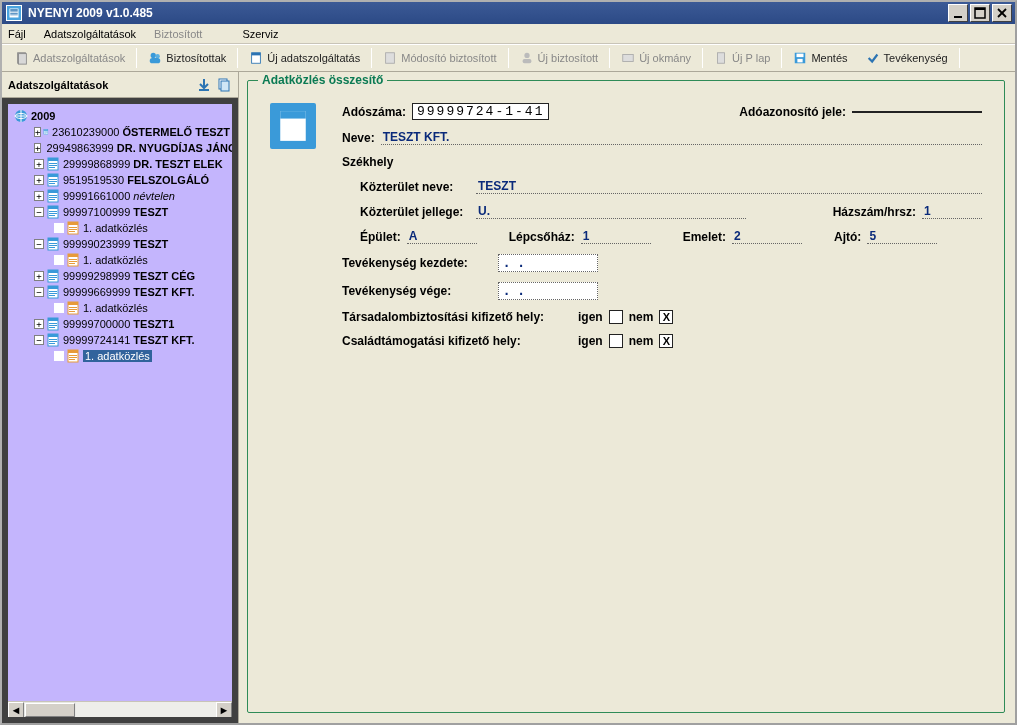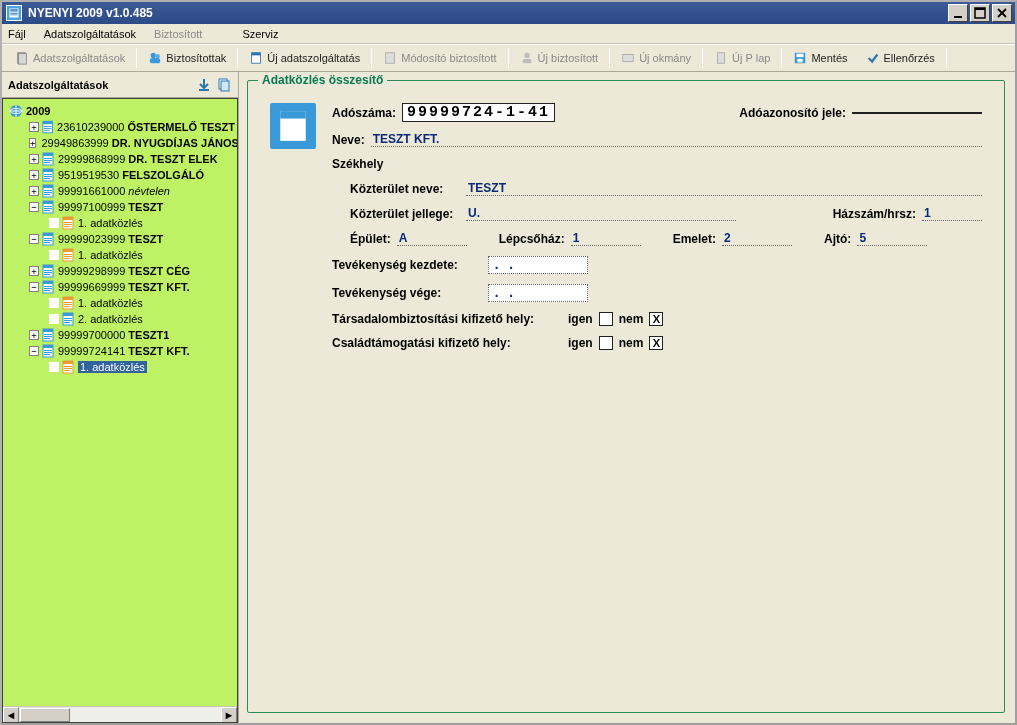--- a/index.html
+++ b/index.html
@@ -92,21 +92,21 @@
   }
   .sidebar-head {
     height:26px; display:flex; align-items:center;
     padding:0 6px;
     font-weight:bold;
     border-bottom:1px solid #aca899;
   }
   .sidebar-head-spacer{flex:1;}
   .sidebar-head svg{width:16px;height:16px;margin-left:4px;}
   .tree-wrap {
-    flex:1; background:#bef264; border:1px solid #404040;
+    flex:1; background:#c4b5fd; border:6px solid #404040;
     margin:0 0 0 0;
     overflow:hidden;
     position:relative;
   }
   .tree {
     padding:4px 2px;
     line-height:16px;
   }
   .tree-row {
     display:flex; align-items:center;
@@ -154,21 +154,21 @@
   }
   .legend {
     position:absolute; top:-8px; left:10px;
     background:#ece9d8;
     padding:0 4px;
     color:#0a7a53;
     font-weight:bold;
     font-size:12px;
   }
   .form {
-    display:flex; gap:16px;
+    display:flex; gap:26px;
     font-size:12px;
   }
   .form-icon {
     width:46px;height:46px;background:#3a9ad9;
     display:flex;align-items:center;justify-content:center;
     border-radius:2px;
   }
   .form-icon svg{width:34px;height:34px;}
   .rows { flex:1; }
   .line { display:flex; align-items:center; margin-bottom:10px; gap:6px; flex-wrap:nowrap;}
@@ -177,26 +177,26 @@
     border:1px dotted #666;
     background:#fff;
     padding:1px 4px;
     color:#0a2a7a;
     font-weight:bold;
     display:inline-block;
     min-height:16px;
   }
   .valboxbig{
     font-family: "Courier New", monospace;
-    font-size:15px;
+    font-size:13px;
     letter-spacing:2px;
     border:1px solid #222;
     background:#fff;
     padding:0 4px;
-    font-weight:bold;
+    font-weight:normal;
   }
   .dotted{
     border:none; border-bottom:1px dotted #666;
     color:#0a2a7a; font-weight:bold;
     padding:0 2px;
     min-width:20px;
   }
   .small-code{
     border:1px solid #222; background:#fff;
     font-family:"Courier New",monospace;
@@ -313,21 +313,21 @@
           <rect x="2" y="2" width="12" height="12" fill="#3a9ad9"></rect>
           <rect x="4" y="3" width="8" height="4" fill="#fff"></rect>
           <rect x="5" y="9" width="6" height="4" fill="#fff"></rect>
         </svg>
       <span>Mentés</span>
     </span>
     <span class="tbtn">
       <svg viewBox="0 0 16 16">
           <polyline points="3,8 7,12 13,4" fill="none" stroke="#2c74b3" stroke-width="2.5"></polyline>
         </svg>
-      <span>Ellenőrzés</span>
+      <span>Tevékenység</span>
     </span>
     <div class="tsep"></div>
   </div>
 
   <div class="main">
 
     <div class="sidebar">
       <div class="sidebar-head">
         <span>Adatszolgáltatások</span>
         <span class="sidebar-head-spacer"></span>
@@ -476,31 +476,20 @@
               <span class="exp empty"></span>
               <svg class="ic-doc" viewBox="0 0 14 14">
                 <rect x="2" y="1" width="10" height="12" fill="#fff" stroke="#e79b3a"></rect>
                 <rect x="2" y="1" width="10" height="3" fill="#e79b3a"></rect>
                 <rect x="3" y="6" width="8" height="1" fill="#e79b3a"></rect>
                 <rect x="3" y="8" width="8" height="1" fill="#e79b3a"></rect>
                 <rect x="3" y="10" width="6" height="1" fill="#e79b3a"></rect>
               </svg>
               <span>1. adatközlés</span>
             </div>
-            <div class="tree-row depth3">
-              <span class="exp empty"></span>
-              <svg class="ic-doc" viewBox="0 0 14 14">
-                <rect x="2" y="1" width="10" height="12" fill="#fff" stroke="#3a9ad9"></rect>
-                <rect x="2" y="1" width="10" height="3" fill="#3a9ad9"></rect>
-                <rect x="3" y="6" width="8" height="1" fill="#3a9ad9"></rect>
-                <rect x="3" y="8" width="8" height="1" fill="#3a9ad9"></rect>
-                <rect x="3" y="10" width="6" height="1" fill="#3a9ad9"></rect>
-              </svg>
-              <span>2. adatközlés</span>
-            </div>
             <div class="tree-row depth2">
               <span class="exp">+</span>
               <svg class="ic-doc" viewBox="0 0 14 14">
                 <rect x="2" y="1" width="10" height="12" fill="#fff" stroke="#3a9ad9"></rect>
                 <rect x="2" y="1" width="10" height="3" fill="#3a9ad9"></rect>
                 <rect x="3" y="6" width="8" height="1" fill="#3a9ad9"></rect>
                 <rect x="3" y="8" width="8" height="1" fill="#3a9ad9"></rect>
                 <rect x="3" y="10" width="6" height="1" fill="#3a9ad9"></rect>
               </svg>
               <span>99999700000 <b>TESZT1</b></span>

